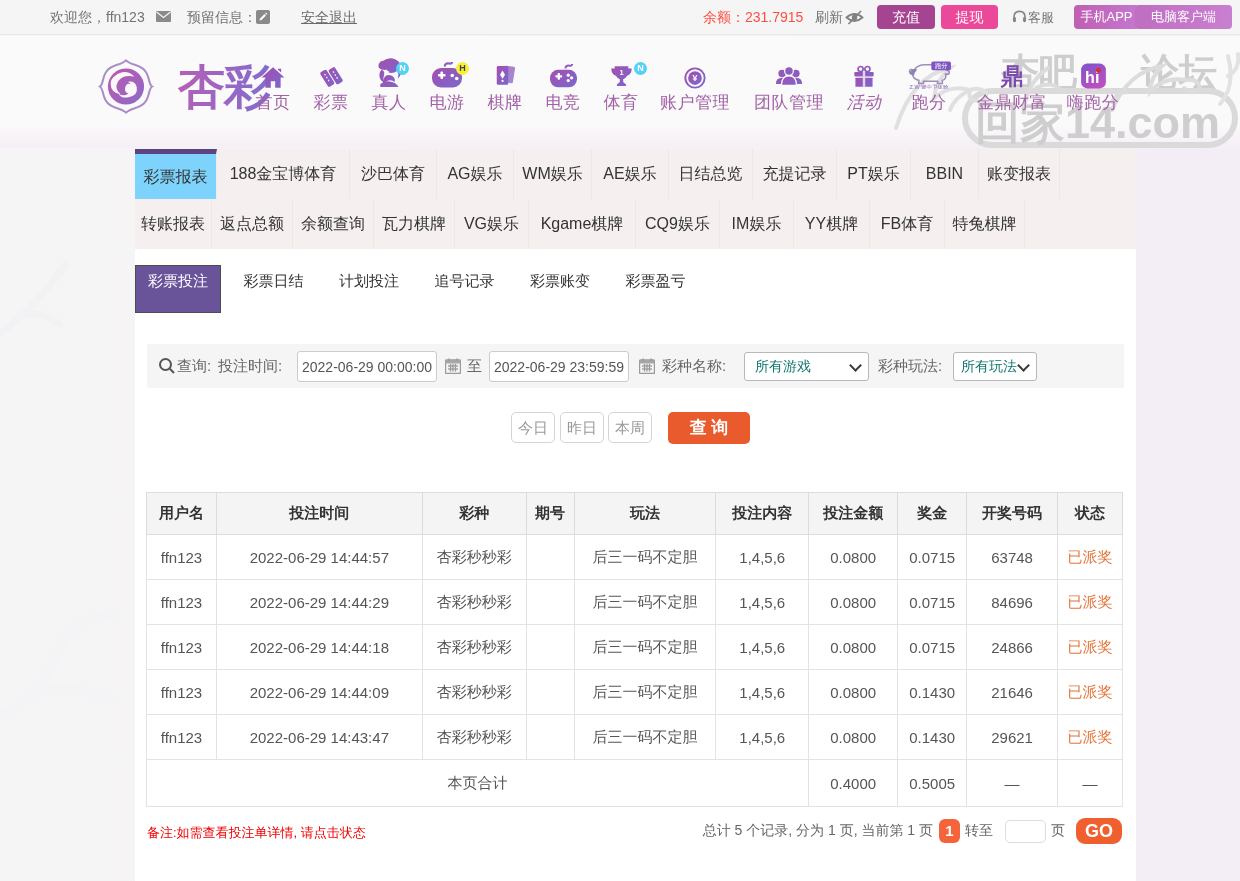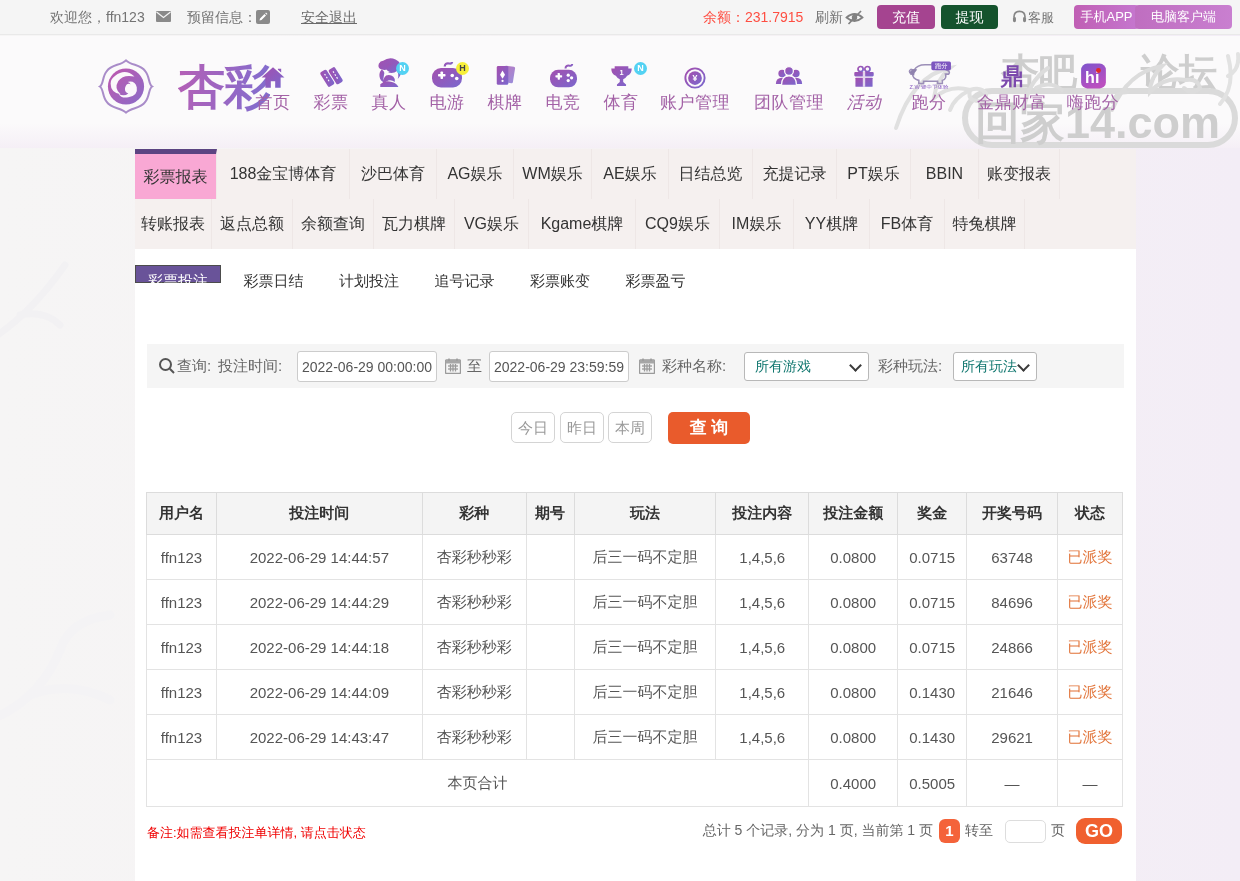--- a/index.html
+++ b/index.html
@@ -23,25 +23,25 @@
 
 .wm { position:absolute; color:#cecece; font-weight:bold; z-index:1; pointer-events:none; }
 
 
 .content { position:absolute; left:135px; top:149px; width:1001px; height:732px; background:#fff; }
 
 
 .tabs { position:absolute; left:0; top:0; width:1001px; height:100px; background:#f5f0ef; }
 .trow { display:flex; height:50px; }
 .tab { height:50px; line-height:50px; text-align:center; font-size:16px; color:#333; border-right:1px solid #eee7e6; flex:0 0 auto; }
-.tab.active { background:#f9a8d4; border-top:5px solid #5c4482; line-height:45px; border-right:1px solid #f0eae9; }
+.tab.active { background:#7dd3fc; border-top:5px solid #5c4482; line-height:45px; border-right:1px solid #f0eae9; }
 
 
 .subtabs { position:absolute; left:0; top:116px; height:32px; display:flex; }
-.stab { width:86px; height:18px; line-height:32px; text-align:center; font-size:15px; color:#333; margin-right:9.5px; }
+.stab { width:86px; height:48px; line-height:32px; text-align:center; font-size:15px; color:#333; margin-right:9.5px; }
 .stab.active { background:#695399; color:#fff; border:1px solid #4c4c4c; line-height:30px; }
 
 
 .search { position:absolute; left:12px; top:195px; width:977px; height:44px; background:#f5f5f5; font-size:15px; color:#666; }
 .search .lbl { position:absolute; top:0; height:44px; line-height:44px; white-space:nowrap; }
 .inp { position:absolute; top:7px; height:31px; border:1px solid #ccc; border-radius:3px; background:#fff; color:#555; font-size:14px; font-family:"Liberation Sans",sans-serif; text-align:center; }
 .sel { position:absolute; top:8px; height:29px; border:1px solid #b8b8b8; border-radius:3px; background:#fff; color:#0f766e; font-size:14px; line-height:27px; padding-left:10px; }
 .sel:after { content:""; position:absolute; right:8px; top:8px; width:7px; height:7px; border-right:2px solid #3a3a3a; border-bottom:2px solid #3a3a3a; transform:rotate(45deg); }
 
 
@@ -79,21 +79,21 @@
     </svg>
   <span class="item" style="left:301px;text-decoration:underline;color:#6a6a6a;">安全退出</span>
   <span class="item" style="left:703px;color:#fe4e42;">余额：231.7915</span>
   <span class="item" style="left:815px;">刷新</span>
   <svg style="position:absolute;left:845px;top:10px;" width="19" height="15" viewBox="0 0 19 15">
       <path d="M1.5 7.5 Q9.5 0.5 17.5 7.5 Q9.5 14.5 1.5 7.5 Z" fill="none" stroke="#818181" stroke-width="1.7"></path>
       <circle cx="9.5" cy="7.5" r="2.7" fill="#818181"></circle>
       <line x1="3.5" y1="14" x2="16" y2="1" stroke="#818181" stroke-width="1.7"></line>
     </svg>
   <span class="tbtn" style="left:877px;width:58px;background:#a54490;">充值</span>
-  <span class="tbtn" style="left:941px;width:57px;background:#14532d;">提现</span>
+  <span class="tbtn" style="left:941px;width:57px;background:#ec4899;">提现</span>
   <svg style="position:absolute;left:1012px;top:10px;" width="15" height="14" viewBox="0 0 16 15">
       <path d="M2 8 Q2 1.5 8 1.5 Q14 1.5 14 8" stroke="#868686" stroke-width="1.8" fill="none"></path>
       <rect x="1" y="7.5" width="3.2" height="5.5" rx="1.5" fill="#868686"></rect>
       <rect x="11.8" y="7.5" width="3.2" height="5.5" rx="1.5" fill="#868686"></rect>
     </svg>
     <span class="item" style="left:1028px;font-size:13px;">客服</span>
   <span class="tbtn" style="left:1058px;width:65px;background:linear-gradient(90deg,#c05fb4,#c577cf);font-size:13px;margin-left:16px;">手机APP</span>
   <span class="tbtn" style="left:1135px;width:97px;background:linear-gradient(90deg,#bf6ec0,#c97fd0);font-size:13px;">电脑客户端</span>
 </div>
 

